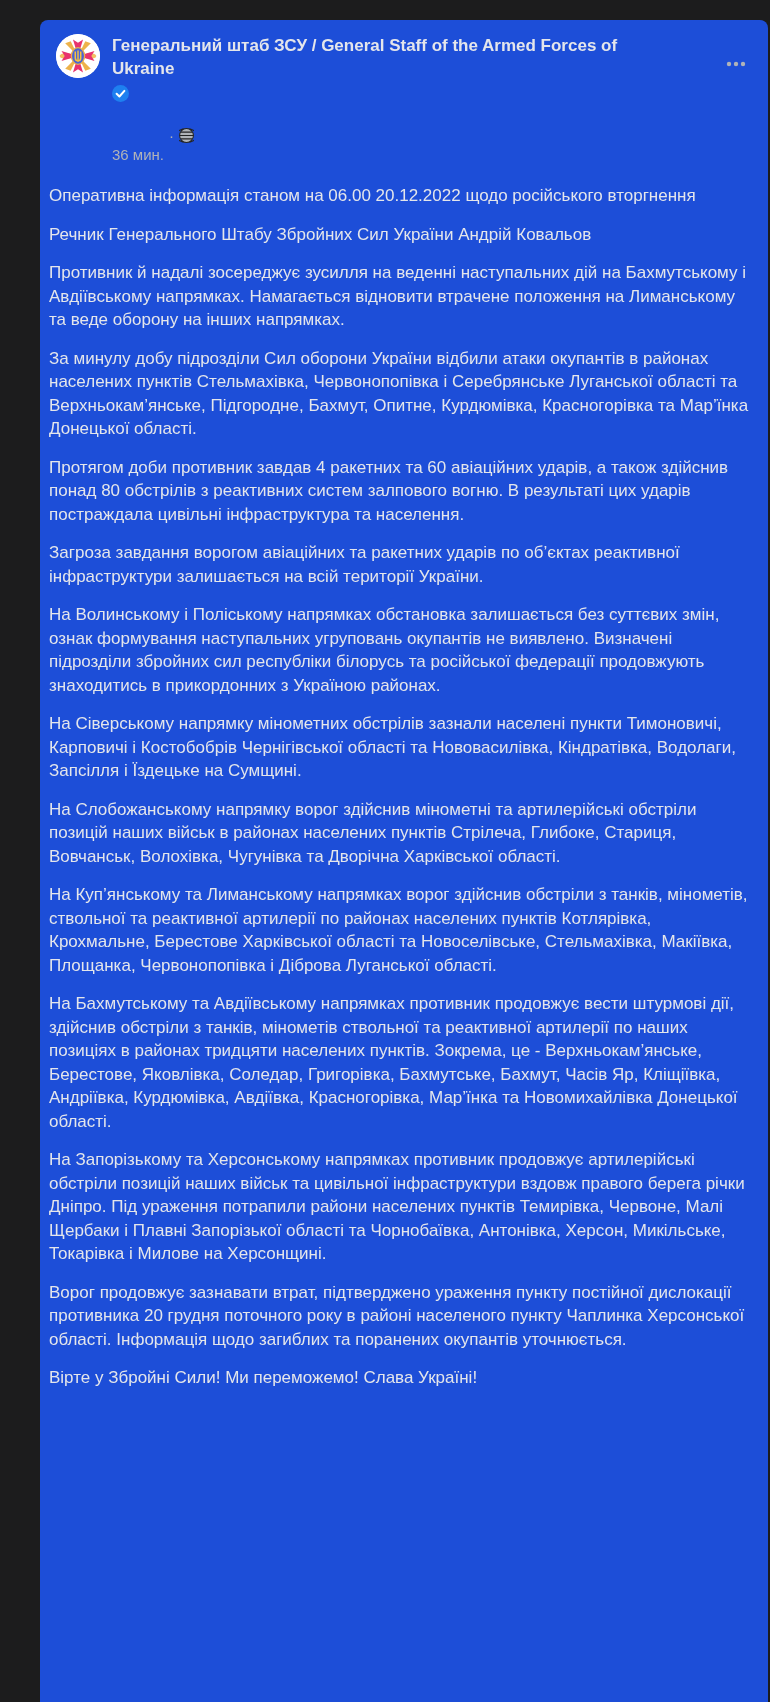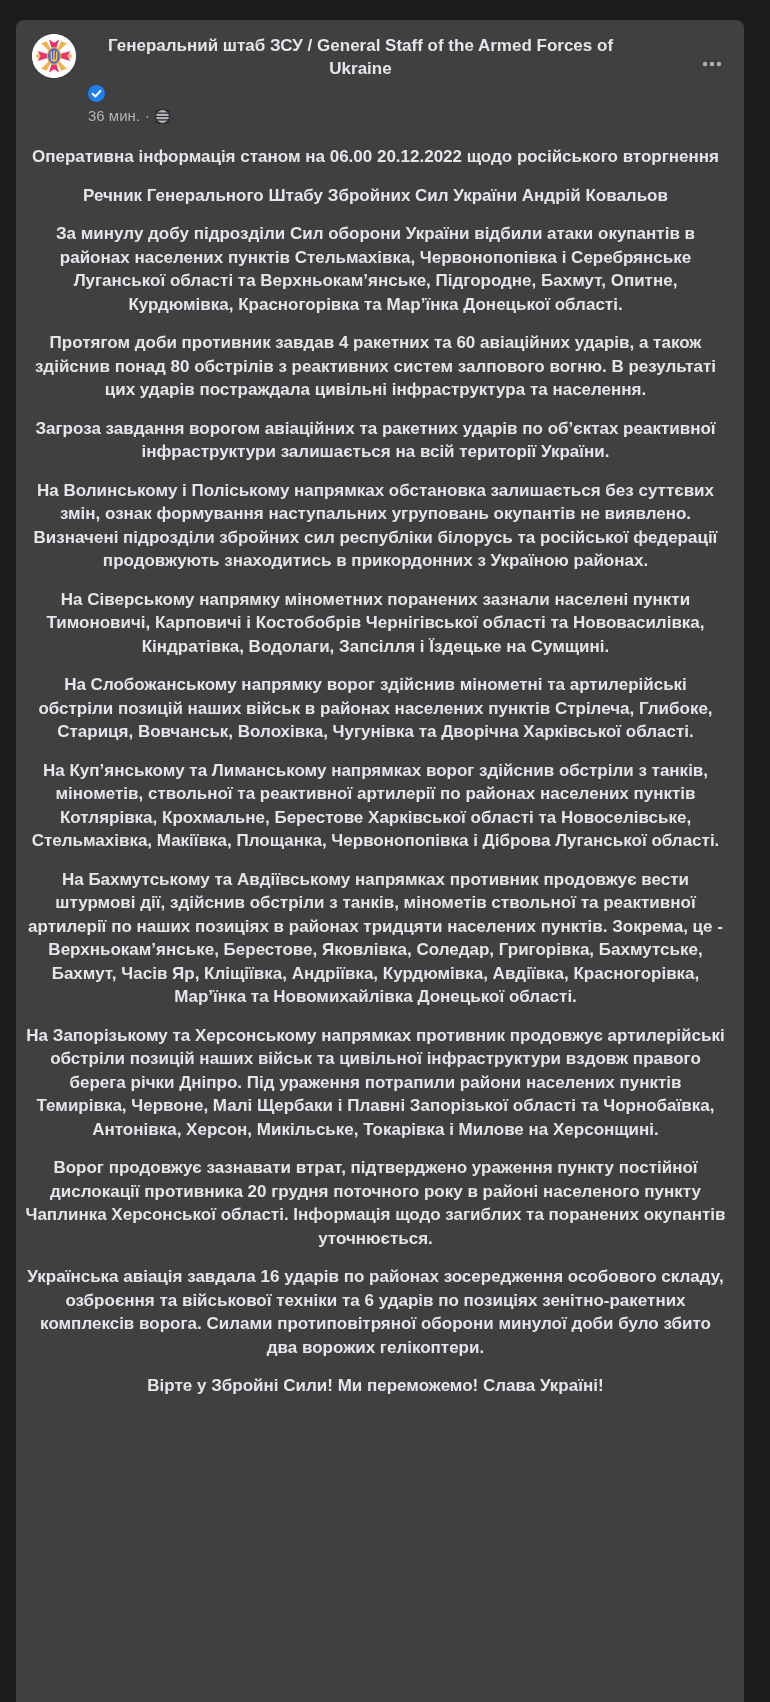--- a/index.html
+++ b/index.html
@@ -9,26 +9,25 @@
     background: #1c1c1d;
     font-family: "Liberation Sans", sans-serif;
   }
   .page {
     width: 770px; height: 1702px;
     background: #1c1c1d;
     position: relative;
   }
   .card {
     position: absolute;
-    left: 16px; top: 20px;
+    left: 40px; top: 20px;
     width: 728px;
     height: 1682px;
-    background: #404040;
+    background: #1d4ed8;
     border-radius: 8px 8px 0 0;
-    text-align: center;
   }
   
   .post-header {
     display: flex;
     align-items: flex-start;
     padding: 14px 14px 0 16px;
   }
   .avatar {
     flex: 0 0 auto;
     width: 44px; height: 44px;
@@ -60,41 +59,41 @@
   .badge-row svg { display: block; }
   .meta-row {
     margin-top: 4px;
     display: flex;
     align-items: center;
     gap: 5px;
     color: #b0b3b8;
     font-size: 15px;
     line-height: 19px;
   }
-  .meta-row .timestamp { cursor: pointer; }
+  .meta-row .timestamp { cursor: pointer; margin-top: 39px; }
   .meta-row svg { display: block; margin-top: 1px; }
   .more-btn {
     flex: 0 0 auto;
     width: 36px; height: 36px;
     margin-top: 12px;
     border: none;
     background: transparent;
     border-radius: 50%;
     display: flex;
     align-items: center;
     justify-content: center;
     cursor: pointer;
   }
   
   .post-body {
     padding: 20px 18px 10px 9px;
     color: #e4e6eb;
     font-size: 17px;
     line-height: 23.5px;
-    font-weight: 700;
+    font-weight: 400;
   }
   .post-body p { margin: 0 0 15px 0; }
   .post-body p:last-child { margin-bottom: 8px; }
 </style>
 </head>
 <body>
 
 <div class="page">
   <article class="card">
 
@@ -149,28 +148,28 @@
           <circle cx="3" cy="3" r="2.2" fill="#b0b3b8"></circle>
           <circle cx="10" cy="3" r="2.2" fill="#b0b3b8"></circle>
           <circle cx="17" cy="3" r="2.2" fill="#b0b3b8"></circle>
         </svg>
       </button>
     </header>
 
     <div class="post-body">
       <p>Оперативна інформація станом на 06.00 20.12.2022 щодо російського вторгнення</p>
       <p>Речник Генерального Штабу Збройних Сил України Андрій Ковальов</p>
+      <p>Противник й надалі зосереджує зусилля на веденні наступальних дій на Бахмутському і Авдіївському напрямках. Намагається відновити втрачене положення на Лиманському  та веде оборону на інших напрямках.</p>
       <p>За минулу добу підрозділи Сил оборони України відбили атаки окупантів в районах населених пунктів Стельмахівка, Червонопопівка і Серебрянське Луганської області та Верхньокам’янське, Підгородне, Бахмут, Опитне, Курдюмівка, Красногорівка та Мар’їнка Донецької області.</p>
       <p>Протягом доби противник завдав 4 ракетних та 60 авіаційних ударів, а також здійснив понад 80 обстрілів з реактивних систем залпового вогню. В результаті цих ударів постраждала цивільні інфраструктура та населення.</p>
       <p>Загроза завдання ворогом авіаційних та ракетних ударів по об’єктах реактивної інфраструктури залишається на всій території України.</p>
       <p>На Волинському і Поліському напрямках обстановка залишається без суттєвих змін, ознак формування наступальних угруповань окупантів не виявлено. Визначені підрозділи збройних сил республіки білорусь та російської федерації продовжують знаходитись в прикордонних з Україною районах.</p>
-      <p>На Сіверському напрямку мінометних поранених зазнали населені пункти Тимоновичі, Карповичі і Костобобрів Чернігівської області та Нововасилівка, Кіндратівка, Водолаги, Запсілля і Їздецьке на Сумщині.</p>
+      <p>На Сіверському напрямку мінометних обстрілів зазнали населені пункти Тимоновичі, Карповичі і Костобобрів Чернігівської області та Нововасилівка, Кіндратівка, Водолаги, Запсілля і Їздецьке на Сумщині.</p>
       <p>На Слобожанському напрямку ворог здійснив мінометні та артилерійські обстріли позицій наших військ в районах населених пунктів Стрілеча, Глибоке, Стариця, Вовчанськ, Волохівка, Чугунівка та Дворічна Харківської області.</p>
       <p>На Куп’янському та Лиманському напрямках ворог здійснив обстріли з танків, мінометів, ствольної та реактивної артилерії по районах населених пунктів Котлярівка, Крохмальне, Берестове Харківської області та Новоселівське, Стельмахівка, Макіївка, Площанка, Червонопопівка і Діброва Луганської області.</p>
       <p>На Бахмутському та Авдіївському напрямках противник продовжує вести штурмові дії, здійснив обстріли з танків, мінометів ствольної та реактивної артилерії по наших позиціях в районах тридцяти населених пунктів. Зокрема, це - Верхньокам’янське, Берестове, Яковлівка, Соледар, Григорівка, Бахмутське, Бахмут, Часів Яр, Кліщіївка, Андріївка, Курдюмівка, Авдіївка, Красногорівка, Мар’їнка та Новомихайлівка Донецької області.</p>
       <p>На Запорізькому та Херсонському напрямках противник продовжує артилерійські обстріли позицій наших військ та цивільної інфраструктури вздовж правого берега річки Дніпро. Під ураження потрапили райони населених пунктів Темирівка, Червоне, Малі Щербаки і Плавні Запорізької області та Чорнобаївка, Антонівка, Херсон, Микільське, Токарівка і Милове на Херсонщині.</p>
       <p>Ворог продовжує зазнавати втрат, підтверджено ураження пункту постійної дислокації противника 20 грудня поточного року в районі населеного пункту Чаплинка Херсонської області. Інформація щодо загиблих та поранених окупантів уточнюється.</p>
-      <p>Українська авіація завдала 16 ударів по районах зосередження особового складу, озброєння та військової техніки та 6 ударів по позиціях зенітно-ракетних комплексів ворога. Силами протиповітряної оборони минулої доби було збито два ворожих гелікоптери.</p>
       <p>Вірте у Збройні Сили! Ми переможемо! Слава Україні!</p>
     </div>
 
   </article>
 </div>
 
 </body></html>

